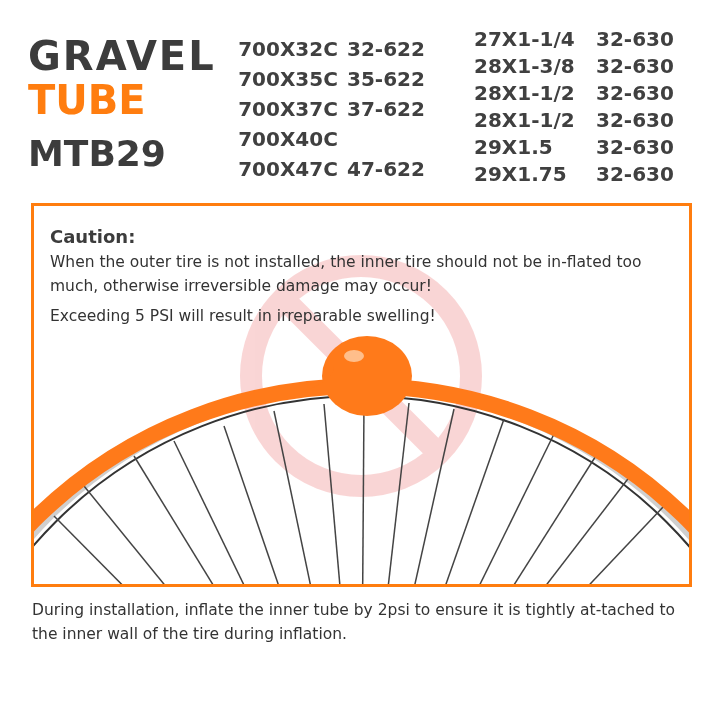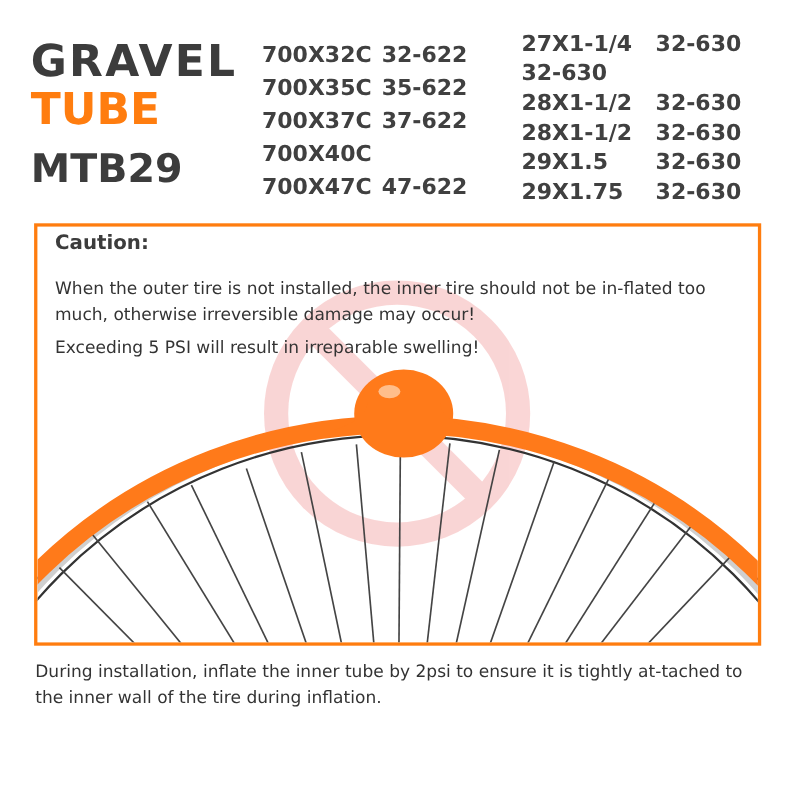--- a/index.html
+++ b/index.html
@@ -10,21 +10,21 @@
   .t3 { font-size:36px; font-weight:bold; color:#3c3c3c; line-height:56px; margin-top:4px; }
   .sizes { position:absolute; font-size:20px; font-weight:bold; color:#404040; }
   .sizes .row { display:flex; height:29px; line-height:29px; }
   .sizes-a { left:229px; top:34px;text-align:center; }
   .sizes-a .row { height:30px; line-height:30px; }
   .sizes-a .c1 { width:118px; }
   .sizes-b { left:474px; top:26px; }
   .sizes-b .row { height:27px; line-height:27px; }
   .sizes-b .c1 { width:122px; }
   .panel { position:absolute; left:31px; top:203px; width:655px; height:378px; border:3px solid #ff7d0f; overflow:hidden; background:#fff; }
-  .caution-title { position:absolute; left:16px; top:4px; font-size:18px; font-weight:bold; color:#3c3c3c; z-index:3; }
+  .caution-title { position:absolute; left:16px; top:20px; font-size:18px; font-weight:bold; color:#3c3c3c; z-index:3; }
   .caution-text { position:absolute; left:16px; top:44px; width:620px; font-size:15.5px; line-height:24px; color:#333; z-index:3; }
   .caution-text p { margin:0 0 6px 0; }
   .art { position:absolute; left:0; top:0; z-index:1; }
   .footer { position:absolute; left:32px; top:598px; width:660px; font-size:15.5px; line-height:24px; color:#333; }
   .footer p { margin:0 0 4px 0; }
 </style>
 </head>
 <body>
 
 <div class="title-block">
@@ -54,20 +54,21 @@
       <span>47-622</span>
     </div>
 </div>
 
 <div class="sizes sizes-b">
   <div class="row">
       <span class="c1">27X1-1/4</span>
       <span>32-630</span>
     </div>
   <div class="row">
+      <span class="c1">28X1-3/8</span>
       <span>32-630</span>
     </div>
   <div class="row">
       <span class="c1">28X1-1/2</span>
       <span>32-630</span>
     </div>
   <div class="row">
       <span class="c1">28X1-1/2</span>
       <span>32-630</span>
     </div>

